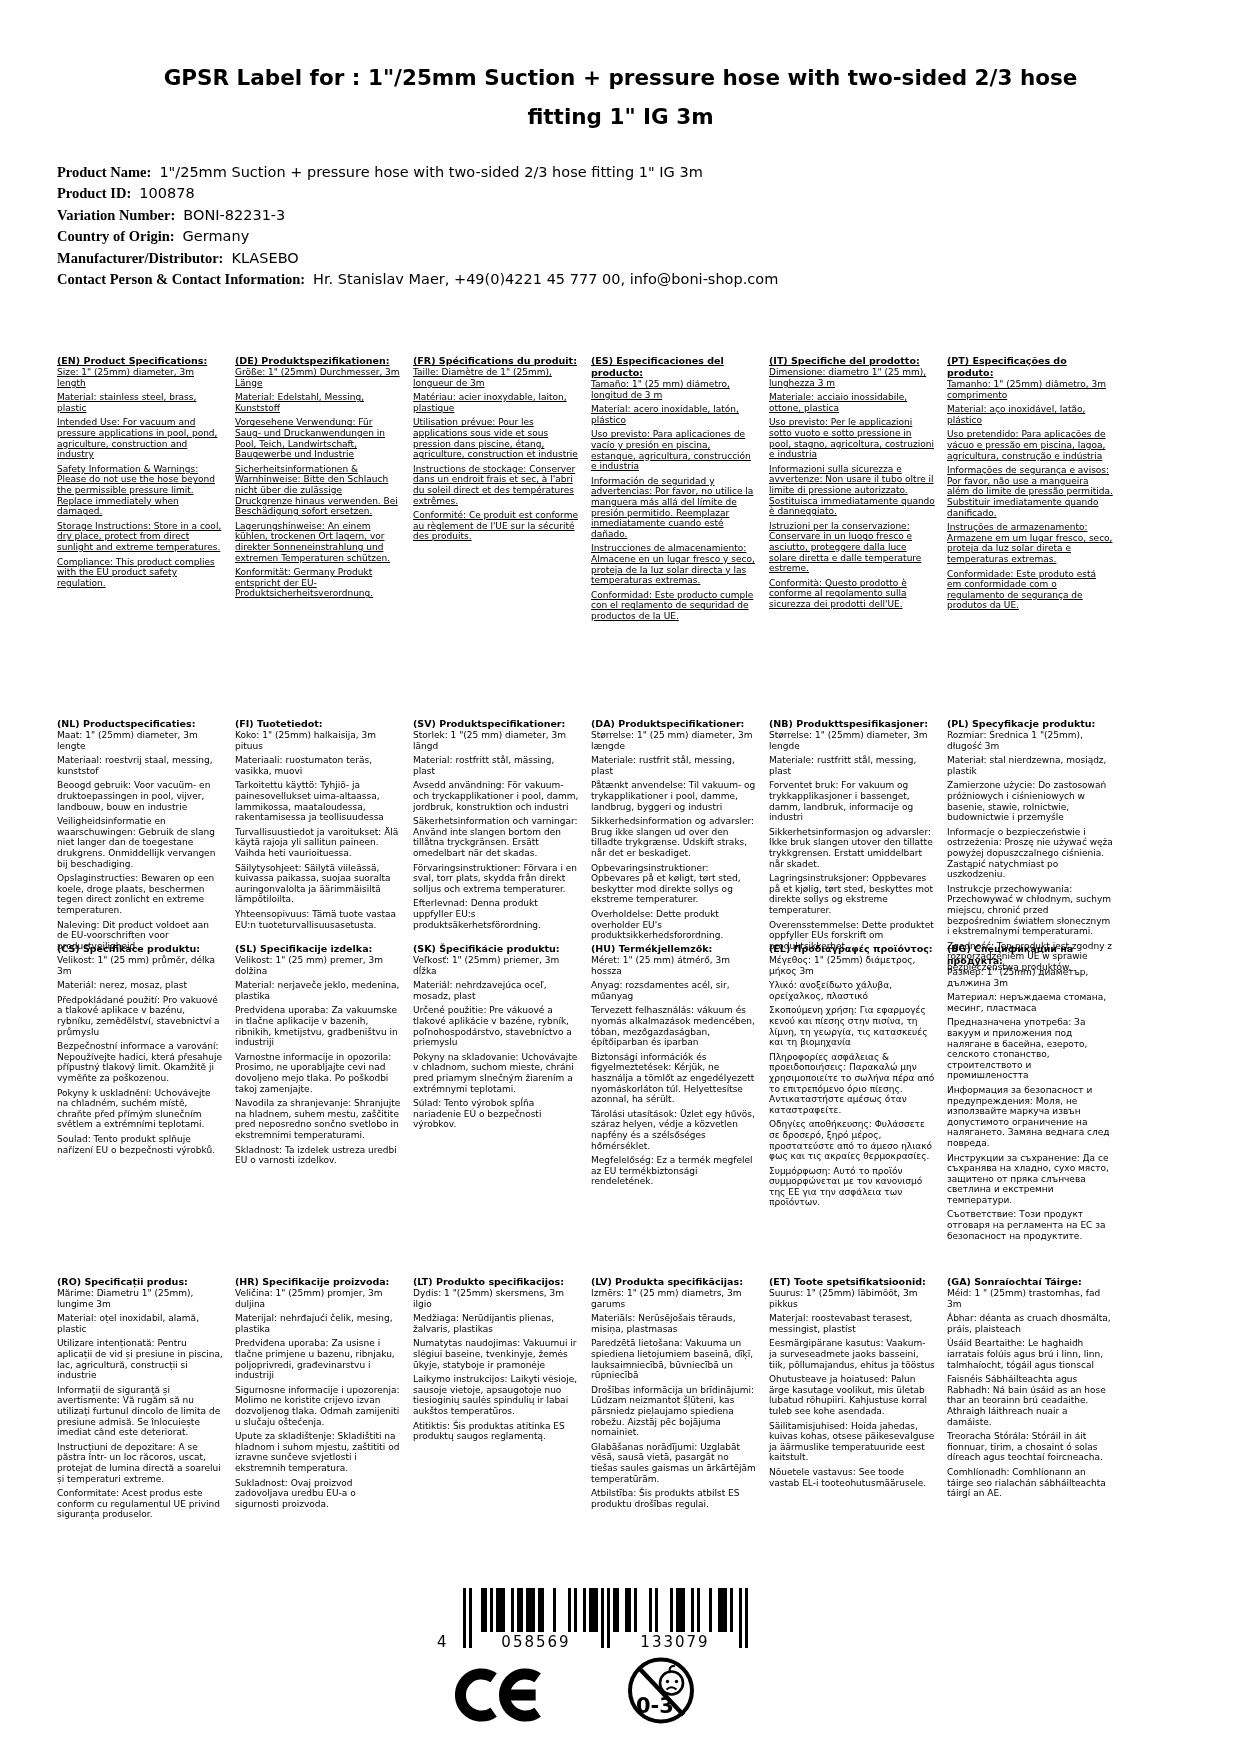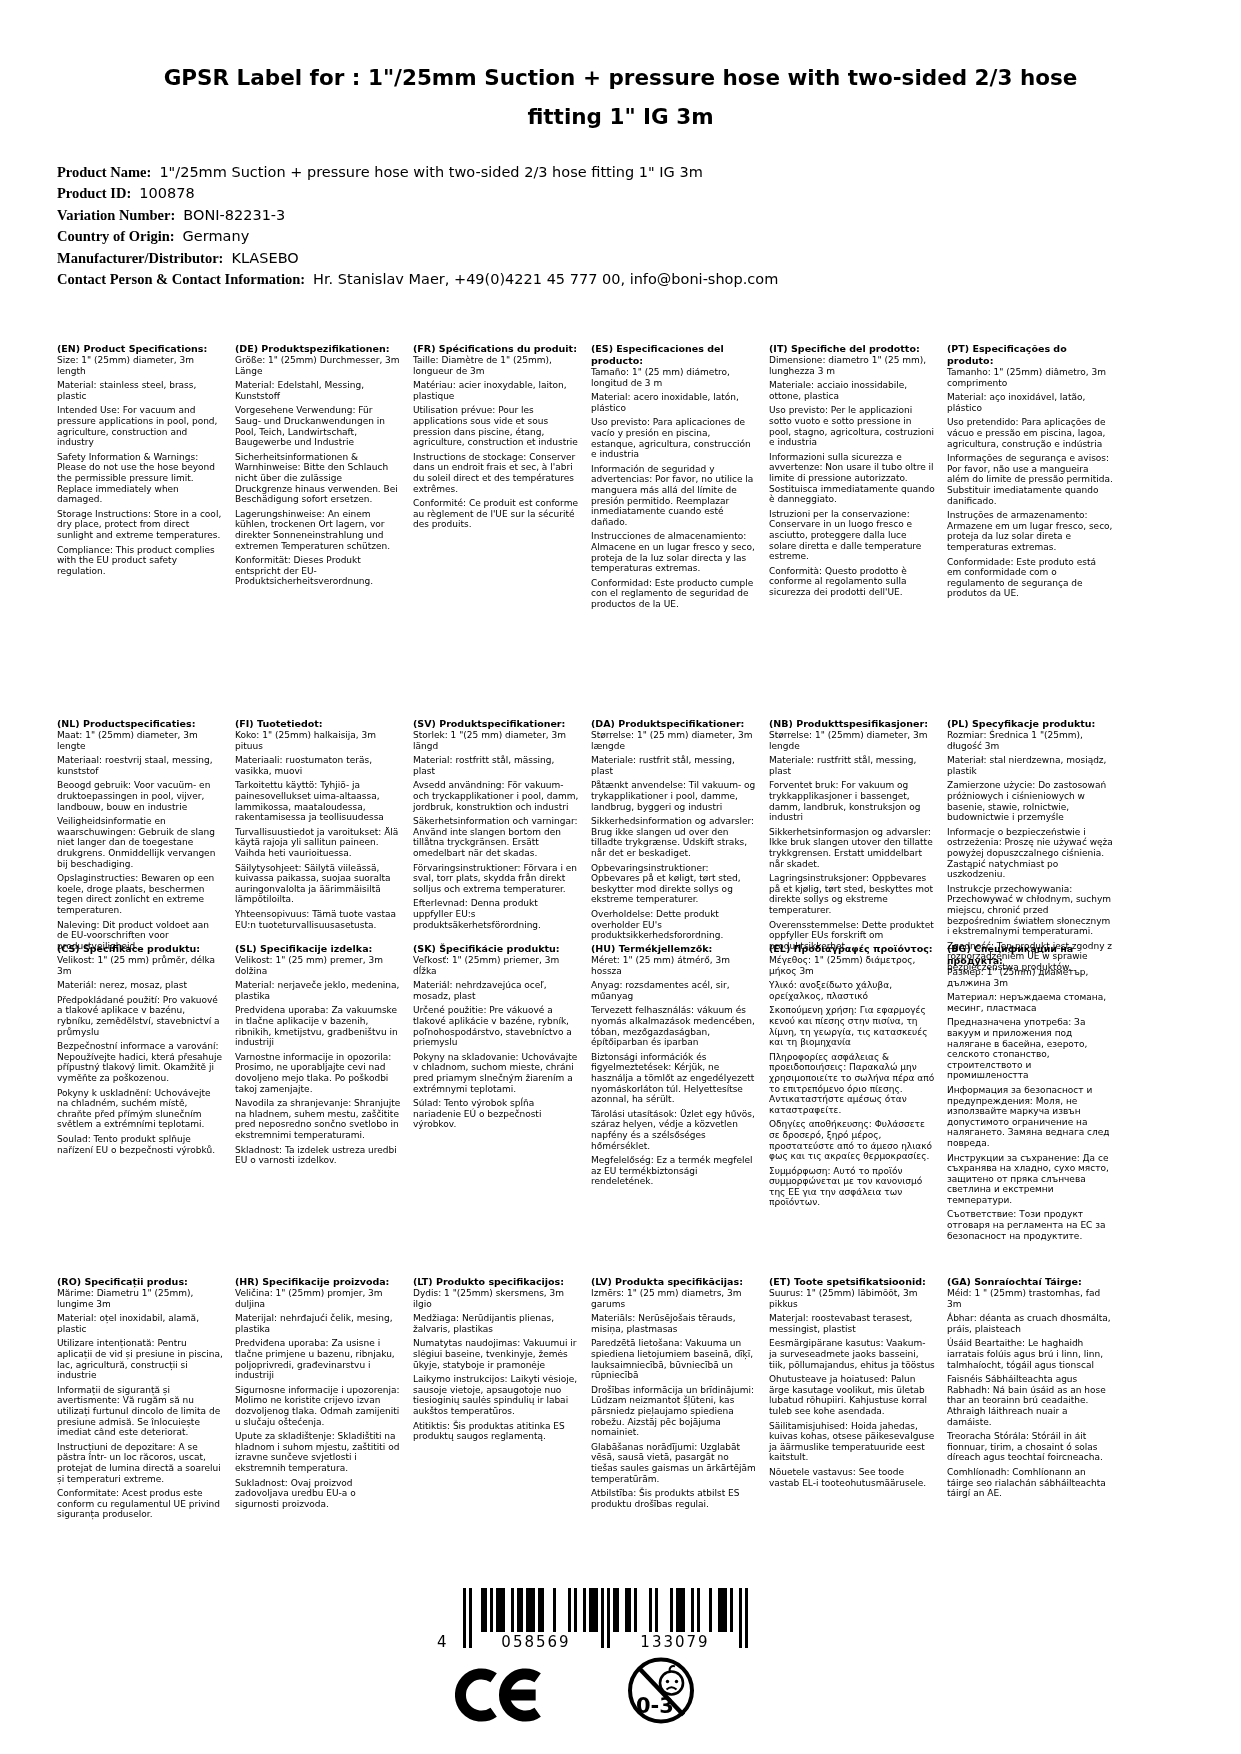--- a/index.html
+++ b/index.html
@@ -11,21 +11,21 @@
     position:absolute; top:58px; left:50%; transform:translateX(-50%);
     width:950px; text-align:center; font-size:21.5px; font-weight:bold;
     line-height:39px;
   }
   .info { position:absolute; top:162px; left:57px; font-size:14.5px; line-height:21.4px; }
   .info .label { font-weight:bold; margin-right:8px;font-family:Liberation Serif, serif; }
   .lang-row {
     position:absolute; left:57px; display:grid;
     grid-template-columns:repeat(6,166px); column-gap:12px; align-items:start;
   }
-  .lang-row.r1 { top:343px; }
+  .lang-row.r1 { top:355px;text-decoration:underline; }
   .lang-row.r2 { top:682px;margin-top:36px; }
   .lang-row.r3 { top:943px; }
   .lang-row.r4 { top:1276px; }
   .lang-title { font-weight:bold; font-size:9.5px; line-height:12px; }
   .lang-block p { margin:0 0 4px 0; font-size:9px; line-height:10.6px; }
   .barcode-wrap { position:absolute; left:463px; top:1588px; }
   .bars { position:relative; width:285px; height:60px; }
   .bar { position:absolute; top:0; background:#000; }
   .bc-num {
     position:absolute; bottom:-3px; font-size:15px; letter-spacing:2px;
@@ -64,21 +64,21 @@
         <p>Storage Instructions: Store in a cool, dry place, protect from direct sunlight and extreme temperatures.</p>
         <p>Compliance: This product complies with the EU product safety regulation.</p>
       </div>
       <div class="lang-block">
         <div class="lang-title">(DE) Produktspezifikationen:</div>
         <p>Größe: 1" (25mm) Durchmesser, 3m Länge</p>
         <p>Material: Edelstahl, Messing, Kunststoff</p>
         <p>Vorgesehene Verwendung: Für Saug- und Druckanwendungen in Pool, Teich, Landwirtschaft, Baugewerbe und Industrie</p>
         <p>Sicherheitsinformationen &amp; Warnhinweise: Bitte den Schlauch nicht über die zulässige Druckgrenze hinaus verwenden. Bei Beschädigung sofort ersetzen.</p>
         <p>Lagerungshinweise: An einem kühlen, trockenen Ort lagern, vor direkter Sonneneinstrahlung und extremen Temperaturen schützen.</p>
-        <p>Konformität: Dieses Produkt entspricht der EU-Produktsicherheitsverordnung.</p>
+        <p>Konformität: Germany Produkt entspricht der EU-Produktsicherheitsverordnung.</p>
       </div>
       <div class="lang-block">
         <div class="lang-title">(FR) Spécifications du produit:</div>
         <p>Taille: Diamètre de 1" (25mm), longueur de 3m</p>
         <p>Matériau: acier inoxydable, laiton, plastique</p>
         <p>Utilisation prévue: Pour les applications sous vide et sous pression dans piscine, étang, agriculture, construction et industrie</p>
         <p>Instructions de stockage: Conserver dans un endroit frais et sec, à l'abri du soleil direct et des températures extrêmes.</p>
         <p>Conformité: Ce produit est conforme au règlement de l'UE sur la sécurité des produits.</p>
       </div>
       <div class="lang-block">
@@ -143,21 +143,21 @@
         <p>Materiale: rustfrit stål, messing, plast</p>
         <p>Påtænkt anvendelse: Til vakuum- og trykapplikationer i pool, damme, landbrug, byggeri og industri</p>
         <p>Sikkerhedsinformation og advarsler: Brug ikke slangen ud over den tilladte trykgrænse. Udskift straks, når det er beskadiget.</p>
         <p>Opbevaringsinstruktioner: Opbevares på et køligt, tørt sted, beskytter mod direkte sollys og ekstreme temperaturer.</p>
         <p>Overholdelse: Dette produkt overholder EU's produktsikkerhedsforordning.</p>
       </div>
       <div class="lang-block">
         <div class="lang-title">(NB) Produkttspesifikasjoner:</div>
         <p>Størrelse: 1" (25mm) diameter, 3m lengde</p>
         <p>Materiale: rustfritt stål, messing, plast</p>
-        <p>Forventet bruk: For vakuum og trykkapplikasjoner i bassenget, damm, landbruk, konstruksjon og industri</p>
+        <p>Forventet bruk: For vakuum og trykkapplikasjoner i bassenget, damm, landbruk, informacije og industri</p>
         <p>Sikkerhetsinformasjon og advarsler: Ikke bruk slangen utover den tillatte trykkgrensen. Erstatt umiddelbart når skadet.</p>
         <p>Lagringsinstruksjoner: Oppbevares på et kjølig, tørt sted, beskyttes mot direkte sollys og ekstreme temperaturer.</p>
         <p>Overensstemmelse: Dette produktet oppfyller EUs forskrift om produktsikkerhet.</p>
       </div>
       <div class="lang-block">
         <div class="lang-title">(PL) Specyfikacje produktu:</div>
         <p>Rozmiar: Średnica 1 "(25mm), długość 3m</p>
         <p>Materiał: stal nierdzewna, mosiądz, plastik</p>
         <p>Zamierzone użycie: Do zastosowań próżniowych i ciśnieniowych w basenie, stawie, rolnictwie, budownictwie i przemyśle</p>
         <p>Informacje o bezpieczeństwie i ostrzeżenia: Proszę nie używać węża powyżej dopuszczalnego ciśnienia. Zastąpić natychmiast po uszkodzeniu.</p>

